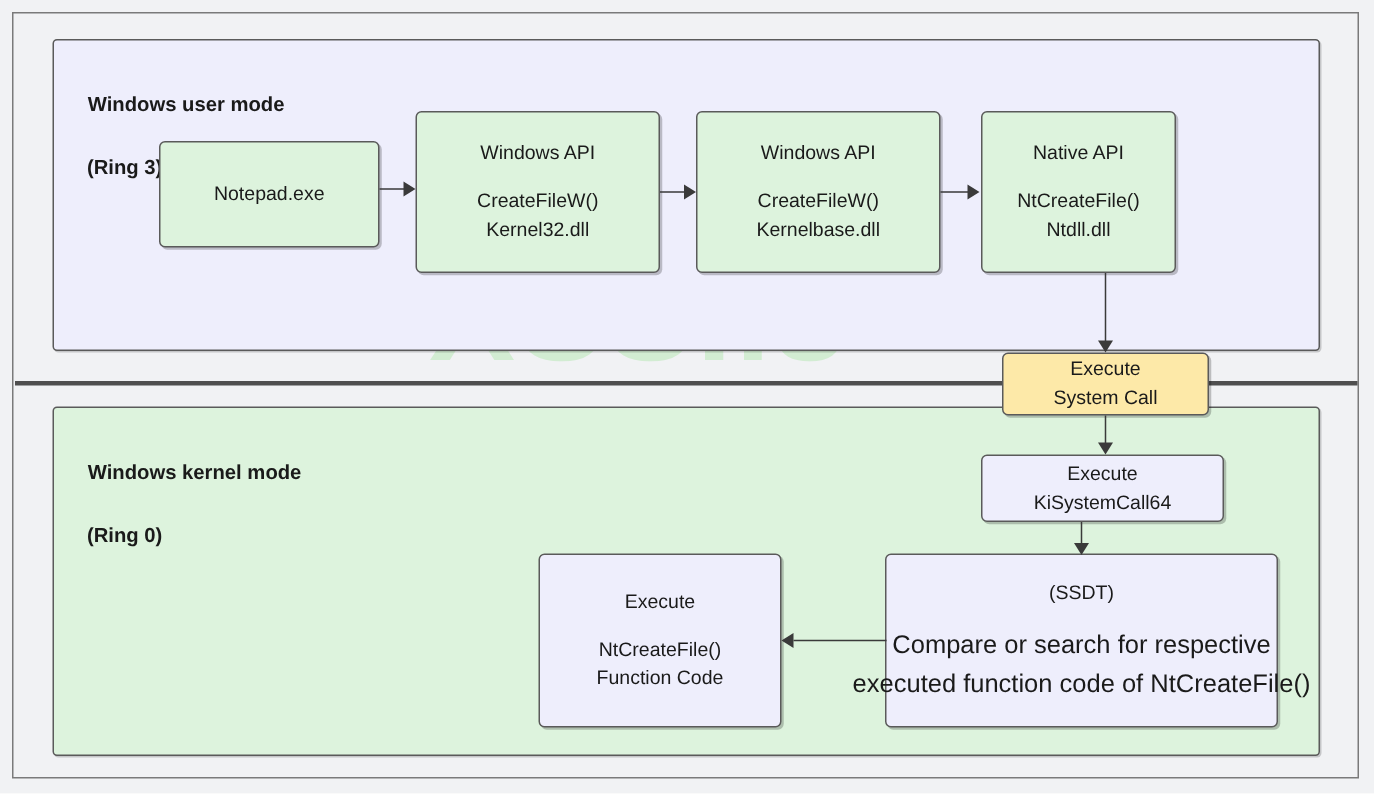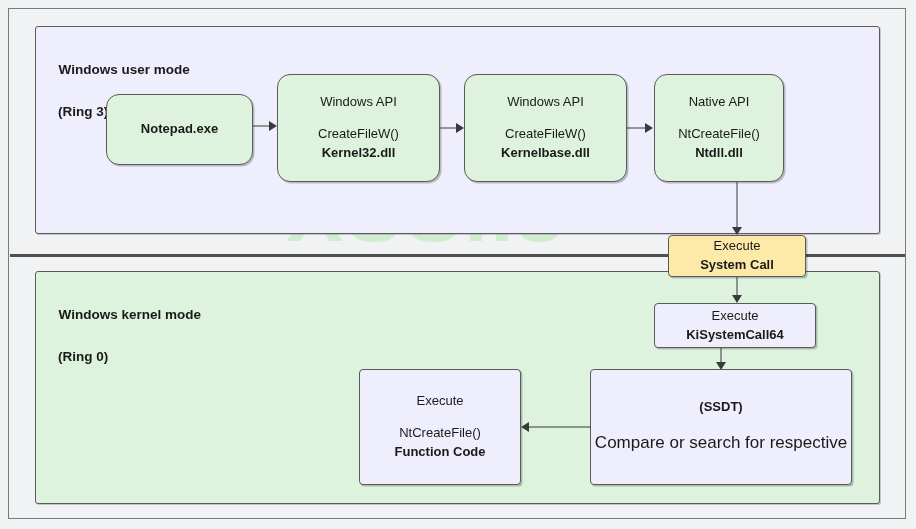--- a/index.html
+++ b/index.html
@@ -62,25 +62,25 @@
     border-radius:4px;
     box-shadow:1.5px 1.5px 0 rgba(0,0,0,0.22);
     display:flex;
     flex-direction:column;
     align-items:center;
     justify-content:center;
     text-align:center;
     z-index:4;
     color:#1a1a1a;
   }
-  .box.green{ background:#ddf3dd;border-radius:13px; }
+  .box.green{ background:#ddf3dd; }
   .box.lav{ background:#eeeefc; }
   .box.yellow{ background:#fde9a8; }
   .box .line{ font-size:13px; line-height:1.45; white-space:nowrap;}
-  .box .line.b{ font-weight:bold; }
+  .box .line.b{ font-weight:normal; }
   .box .gap{ height:13px; }
   .box .wrapline{ font-size:17px; line-height:1.5; white-space:nowrap;}
 
   
   #box-notepad{ left:106px;top:94px;width:147px;height:71px; }
   #box-kernel32{ left:277px;top:74px;width:163px;height:108px; }
   #box-kernelbase{ left:464px;top:74px;width:163px;height:108px; }
   #box-ntdll{ left:654px;top:74px;width:130px;height:108px; }
   #box-syscall{ left:668px;top:235px;width:138px;height:42px; }
   #box-kisyscall{ left:654px;top:303px;width:162px;height:45px; }
@@ -197,20 +197,21 @@
 
   <div class="box lav" id="box-kisyscall">
     <div class="line">Execute</div>
     <div class="line b">KiSystemCall64</div>
   </div>
 
   <div class="box lav" id="box-ssdt">
     <div class="line b">(SSDT)</div>
     <div class="gap"></div>
     <div class="wrapline">Compare or search for respective</div>
+    <div class="wrapline">executed function code of NtCreateFile()</div>
   </div>
 
   <div class="box lav" id="box-funccode">
     <div class="line">Execute</div>
     <div class="gap"></div>
     <div class="line">NtCreateFile()</div>
     <div class="line b">Function Code</div>
   </div>
 
   <div class="arrow" id="arr-notepad-k32">

